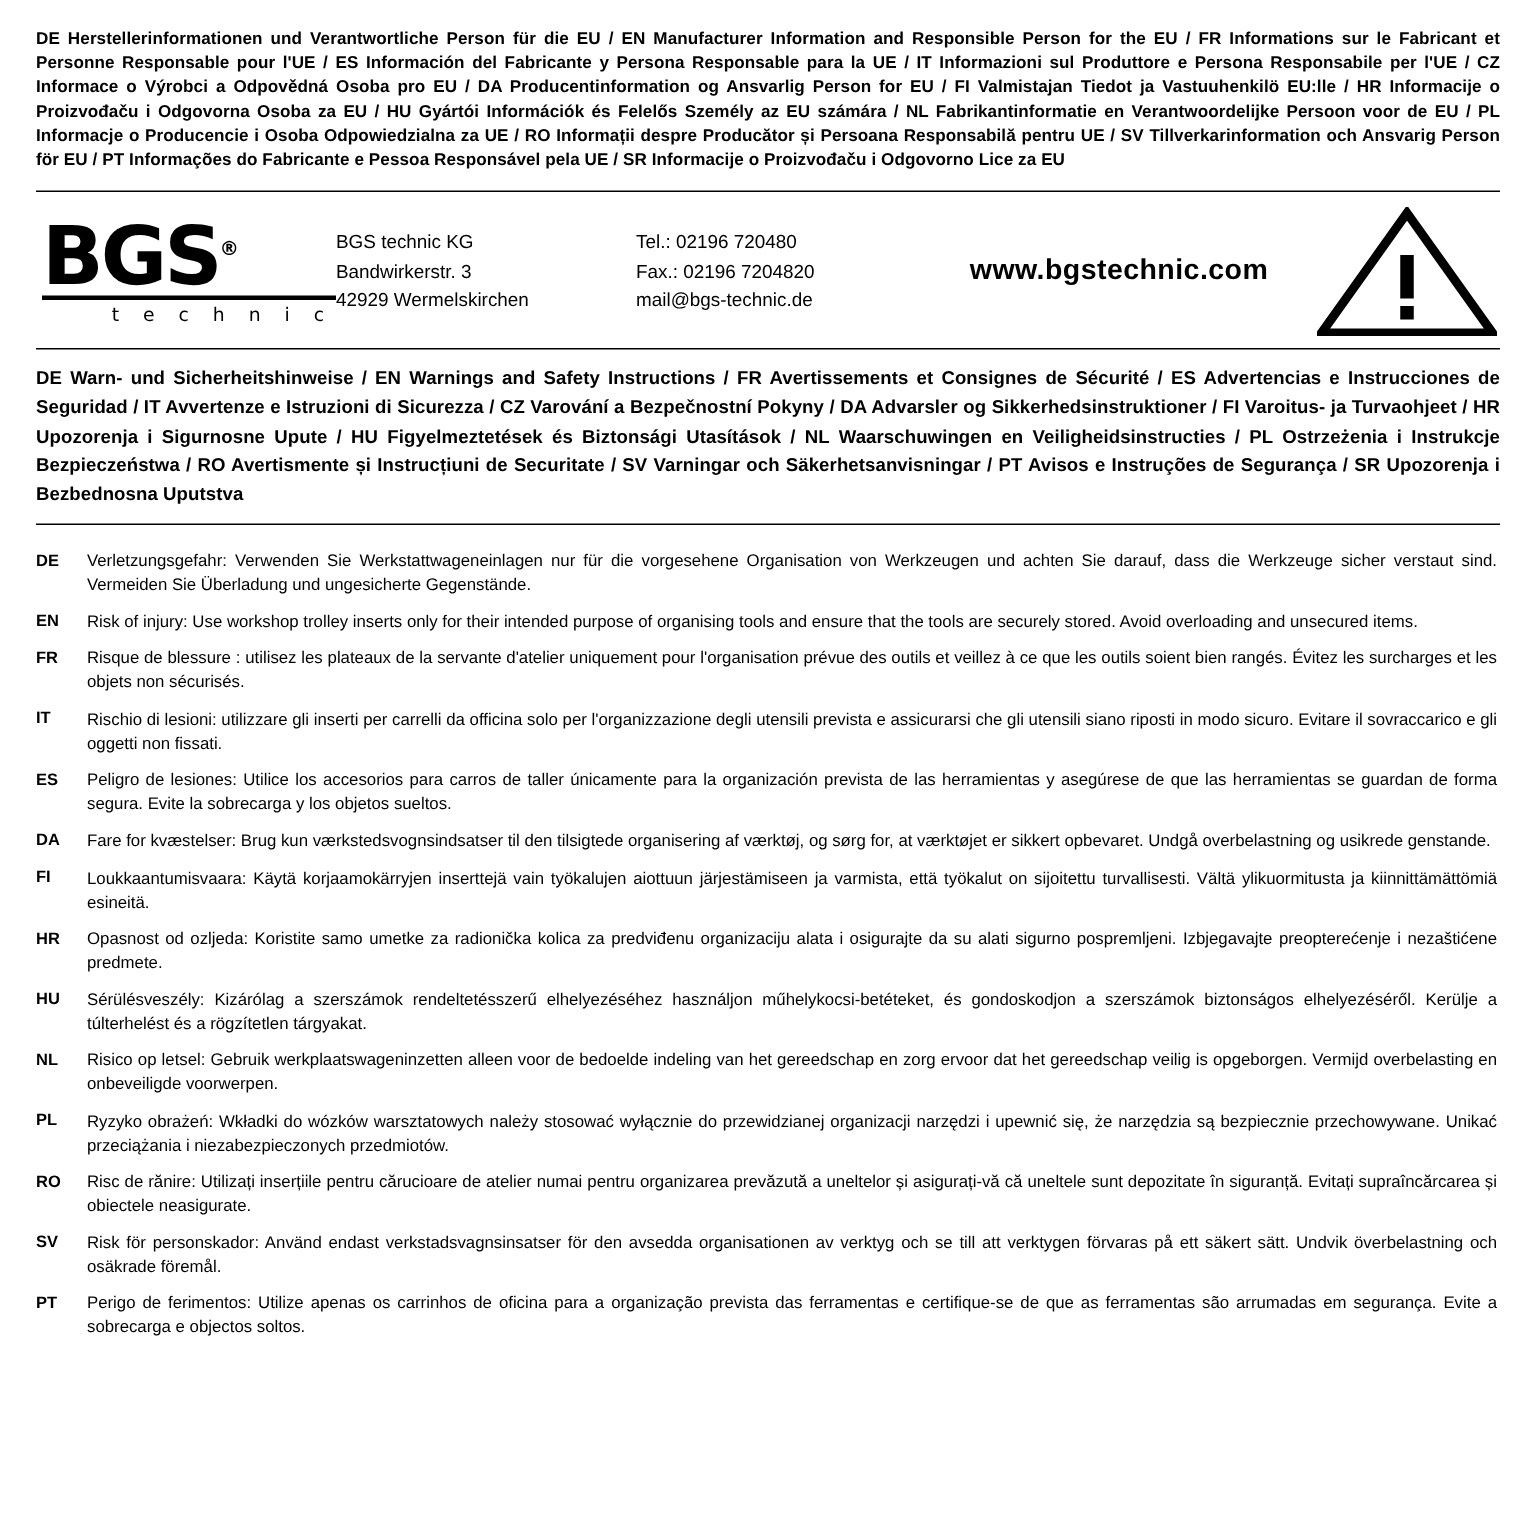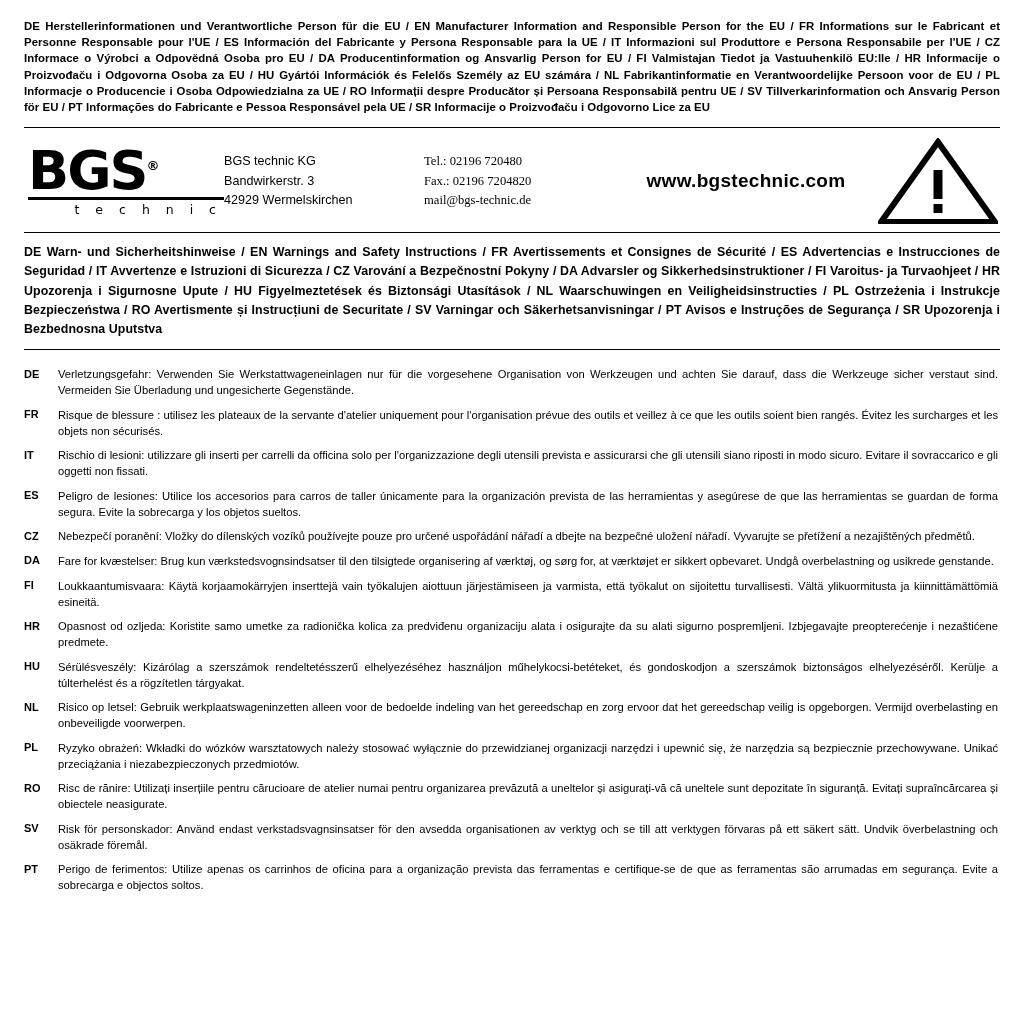--- a/index.html
+++ b/index.html
@@ -88,21 +88,20 @@
 
   .addr-box {
     flex: 0 0 200px;
     font-size: 12.6px;
     line-height: 1.52;
   }
   .tel-box {
     flex: 0 0 190px;
     font-size: 12.6px;
     line-height: 1.52;
-    font-family: Liberation Serif, serif;
   }
   .web-box {
     flex: 1 1 auto;
     text-align: center;
     font-size: 19px;
     font-weight: bold;
     letter-spacing: 0.3px;
     padding-left: 6px;
   }
   .warn-box {
@@ -195,36 +194,36 @@
 
   <hr class="rule">
 
   <div class="instructions">
 
     <div class="row">
       <div class="code">DE</div>
       <div class="text">Verletzungsgefahr: Verwenden Sie Werkstattwageneinlagen nur für die vorgesehene Organisation von Werkzeugen und achten Sie darauf, dass die Werkzeuge sicher verstaut sind. Vermeiden Sie Überladung und ungesicherte Gegenstände.</div>
     </div>
     <div class="row">
+      <div class="code">EN</div>
+      <div class="text">Risk of injury: Use workshop trolley inserts only for their intended purpose of organising tools and ensure that the tools are securely stored. Avoid overloading and unsecured items.</div>
+    </div>
+    <div class="row">
       <div class="code">FR</div>
       <div class="text">Risque de blessure : utilisez les plateaux de la servante d'atelier uniquement pour l'organisation prévue des outils et veillez à ce que les outils soient bien rangés. Évitez les surcharges et les objets non sécurisés.</div>
     </div>
     <div class="row">
       <div class="code">IT</div>
       <div class="text">Rischio di lesioni: utilizzare gli inserti per carrelli da officina solo per l'organizzazione degli utensili prevista e assicurarsi che gli utensili siano riposti in modo sicuro. Evitare il sovraccarico e gli oggetti non fissati.</div>
     </div>
     <div class="row">
       <div class="code">ES</div>
       <div class="text">Peligro de lesiones: Utilice los accesorios para carros de taller únicamente para la organización prevista de las herramientas y asegúrese de que las herramientas se guardan de forma segura. Evite la sobrecarga y los objetos sueltos.</div>
     </div>
     <div class="row">
-      <div class="code">CZ</div>
-      <div class="text">Nebezpečí poranění: Vložky do dílenských vozíků používejte pouze pro určené uspořádání nářadí a dbejte na bezpečné uložení nářadí. Vyvarujte se přetížení a nezajištěných předmětů.</div>
-    </div>
-    <div class="row">
       <div class="code">DA</div>
       <div class="text">Fare for kvæstelser: Brug kun værkstedsvognsindsatser til den tilsigtede organisering af værktøj, og sørg for, at værktøjet er sikkert opbevaret. Undgå overbelastning og usikrede genstande.</div>
     </div>
     <div class="row">
       <div class="code">FI</div>
       <div class="text">Loukkaantumisvaara: Käytä korjaamokärryjen inserttejä vain työkalujen aiottuun järjestämiseen ja varmista, että työkalut on sijoitettu turvallisesti. Vältä ylikuormitusta ja kiinnittämättömiä esineitä.</div>
     </div>
     <div class="row">
       <div class="code">HR</div>
       <div class="text">Opasnost od ozljeda: Koristite samo umetke za radionička kolica za predviđenu organizaciju alata i osigurajte da su alati sigurno pospremljeni. Izbjegavajte preopterećenje i nezaštićene predmete.</div>

